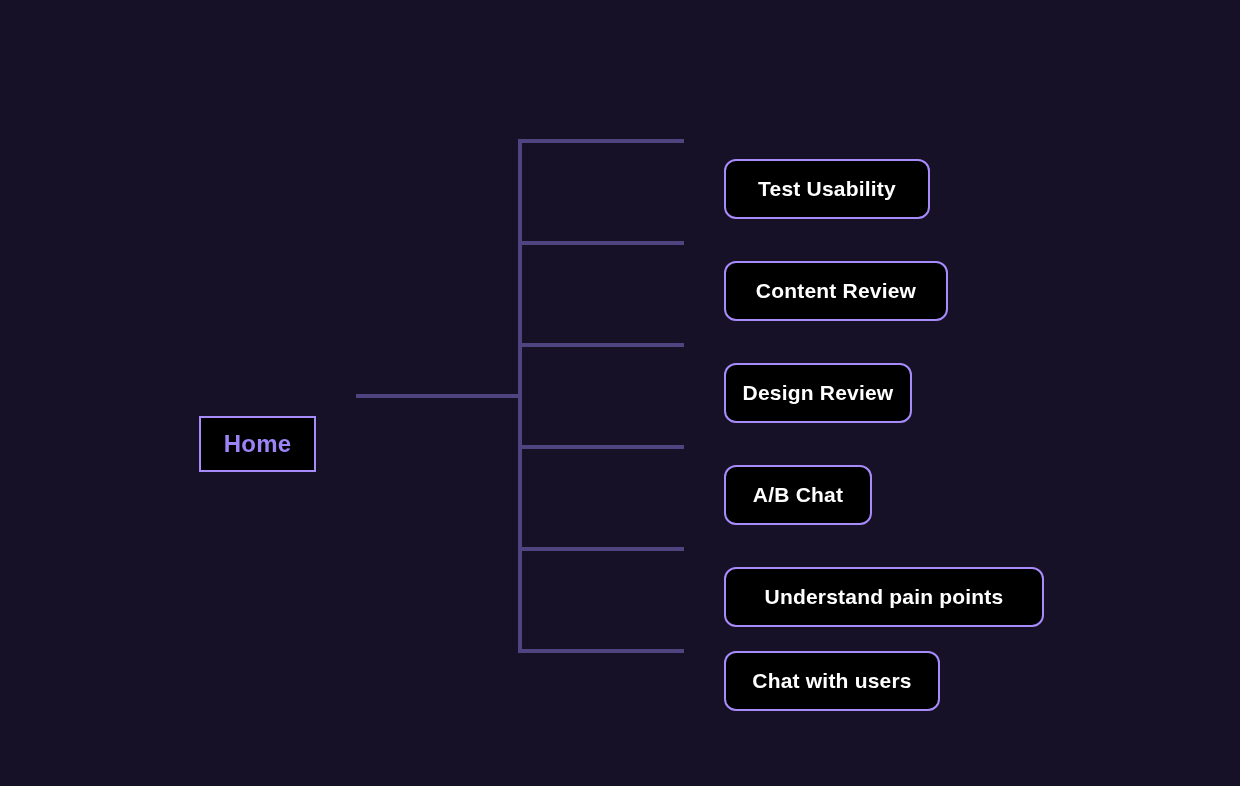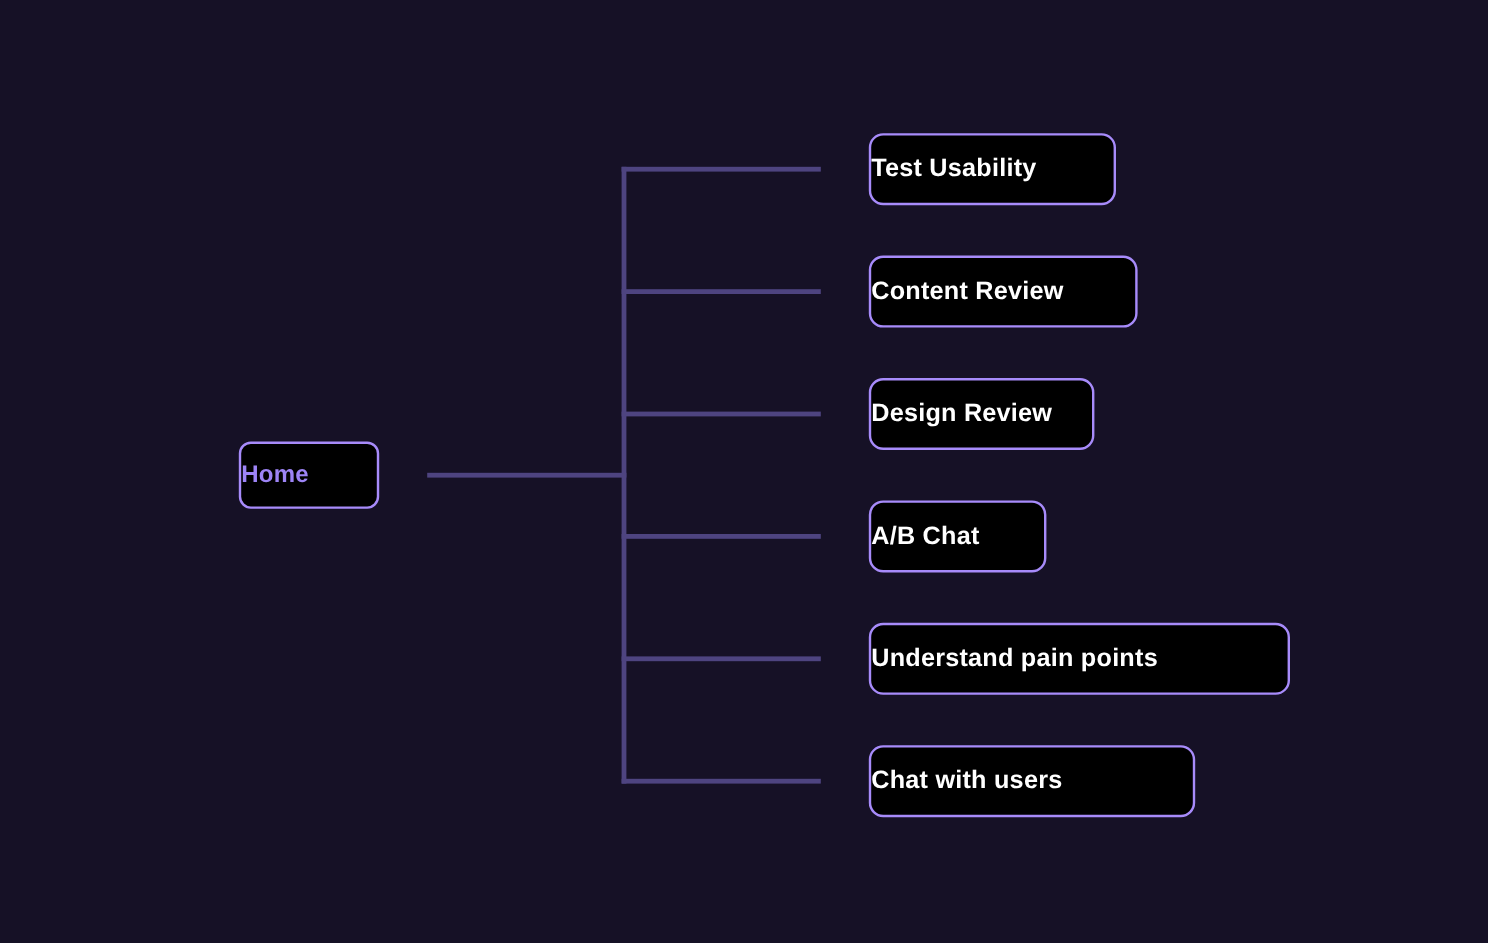--- a/index.html
+++ b/index.html
@@ -25,31 +25,33 @@
   .line{
     position:absolute;
     background:var(--connector);
   }
   .line.h{height:4px;}
   .line.v{width:4px;}
   .node{
     position:absolute;
     display:flex;
     align-items:center;
+    justify-content:center;
     background:var(--node-bg);
     border:2px solid var(--node-border);
     border-radius:12px;
     font-weight:700;
     letter-spacing:0.2px;
     cursor:pointer;
+    margin-top:48px;
   }
   .node.root{
-    border-radius:10px;
+    border-radius:0;
     color:var(--root-text);
-    font-size:20px;
+    font-size:24px;
   }
   .node.child{
     height:60px;
     color:var(--child-text);
     font-size:21px;
   }
   .node span{white-space:nowrap;}
 </style>
 </head>
 <body>
@@ -74,20 +76,20 @@
   </div>
   <div class="node child" style="left:724px;top:213px;width:224px">
     <span>Content Review</span>
   </div>
   <div class="node child" style="left:724px;top:315px;width:188px">
     <span>Design Review</span>
   </div>
   <div class="node child" style="left:724px;top:417px;width:148px">
     <span>A/B Chat</span>
   </div>
-  <div class="node child" style="left:724px;top:519px;width:351px">
+  <div class="node child" style="left:724px;top:519px;width:320px">
     <span>Understand pain points</span>
   </div>
-  <div class="node child" style="left:724px;top:621px;width:272px">
+  <div class="node child" style="left:724px;top:603px;width:216px">
     <span>Chat with users</span>
   </div>
 
 </div>
 
 </body></html>

